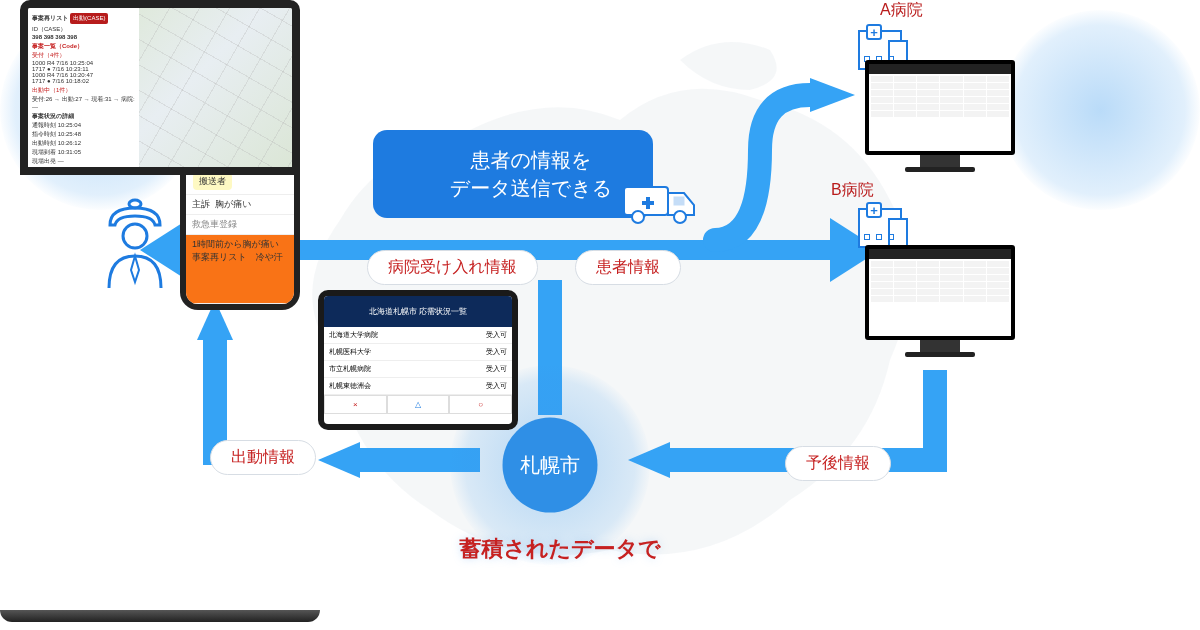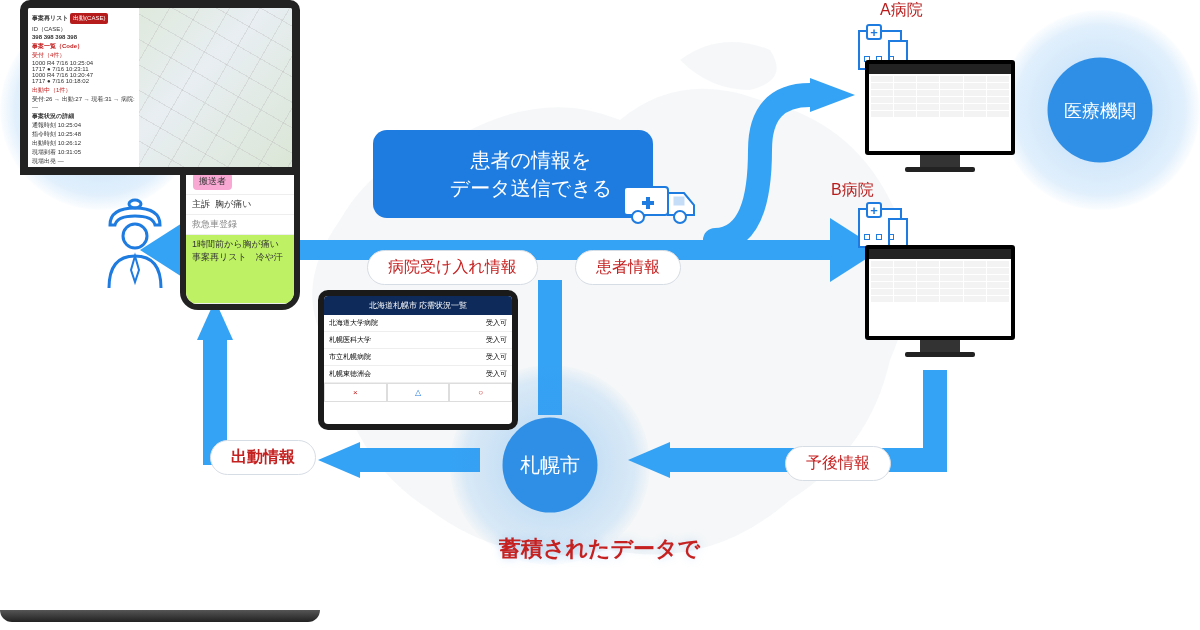--- a/index.html
+++ b/index.html
@@ -64,36 +64,36 @@
     position: absolute;
     padding: 6px 20px;
     border: 1px solid #d7dde4;
     border-radius: 20px;
     background: #fff;
     color: #c62121;
     font-size: 16px;
   }
   .pill-accept  { left: 367px; top: 250px; }
   .pill-patient { left: 575px; top: 250px; }
-  .pill-dispatch{ left: 210px; top: 440px; font-weight: bold; }
+  .pill-dispatch{ left: 210px; top: 440px; }
   .pill-prognosis{ left: 785px; top: 446px; }
 
   .hospital-label {
     position: absolute;
     color: #b91c1c;
     font-size: 16px;
   }
   .hosp-a-lbl { left: 880px; top: 0px; }
   .hosp-b-lbl { left: 831px; top: 180px; }
 
   .bottom-text {
     position: absolute;
     left: 420px; top: 535px;
     width: 280px;
-    text-align: right;
+    text-align: center;
     color: #c62121;
     font-size: 22px;
     font-weight: 600;
     line-height: 1.3;
     text-shadow: 0 0 8px rgba(120,180,240,0.4);
   }
 
   
   svg.arrows {
     position: absolute; inset: 0;
@@ -107,28 +107,28 @@
   .device { position: absolute; border-radius: 8px; }
 
   .phone {
     left: 180px; top: 80px; width: 120px; height: 230px;
     background: #222; border-radius: 18px; padding: 6px;
   }
   .phone-screen { background: #fff; width: 100%; height: 100%; border-radius: 12px; overflow: hidden; display:flex; flex-direction:column;}
   .phone-header { background: #b71c1c; color:#fff; font-size: 10px; padding:6px; font-weight:600;}
   .phone-row { padding: 3px 6px; font-size: 9px; color:#333; border-bottom:1px solid #eee;}
   .phone-big { font-size: 16px; font-weight:600; color:#222; }
-  .phone-pill { display:inline-block; background:#f9a8d4; border-radius:4px; padding:2px 6px; margin:1px; font-size:9px;text-align:center;}
+  .phone-pill { display:inline-block; background:#fef9c3; border-radius:4px; padding:2px 6px; margin:1px; font-size:9px;text-align:center;}
 
   .tablet {
     left: 318px; top: 290px; width: 200px; height: 140px;
     background: #1a1a1a; border-radius: 10px; padding: 6px;
   }
   .tablet-screen { background:#fff; width:100%; height:100%; border-radius:4px; overflow:hidden; display:flex; flex-direction:column;}
-  .tablet-header { background:#0d2a5a; color:#fff; font-size:8px; padding:4px; text-align:center;}
+  .tablet-header { background:#0d2a5a; color:#fff; font-size:8px; padding:10px; text-align:center;}
   .tablet-row { font-size:7px; padding:3px 5px; border-bottom:1px solid #eee; display:flex; justify-content:space-between;}
   .tablet-footer { display:flex; }
   .tablet-btn { flex:1; text-align:center; font-size:8px; padding:4px; border:1px solid #ddd;}
 
   .laptop {
     left: 0px; top: 400px; width: 320px; height: 200px;
   }
   .laptop-screen { position:absolute; left:20px; top:0; width:280px; height:175px; background:#ccc; border:8px solid #222; border-radius:10px 10px 0 0; overflow:hidden; display:flex;}
   .laptop-base { position:absolute; left:0; bottom:8px; width:320px; height:12px; background:linear-gradient(#555,#222); border-radius:0 0 14px 14px;}
   .laptop-side { width:42%; background:#fff; font-size:6px; padding:4px; color:#333; overflow:hidden;}
@@ -203,23 +203,20 @@
 </svg>
 
 <div class="node node-fire">
   <div class="ring"></div>
   <div class="core">
       <span>消防機関</span>
     </div>
 </div>
 <div class="node node-med">
   <div class="ring"></div>
-  <div class="core">
-      <span>医療機関</span>
-    </div>
 </div>
 <div class="node node-city">
   <div class="ring"></div>
   <div class="core">
       <span>札幌市</span>
     </div>
 </div>
 
 <div class="callout">
   <div>
@@ -260,21 +257,21 @@
     <div class="phone-row">
       <span class="phone-pill"><span class="phone-big">67</span><span>歳</span></span>
       <span class="phone-pill"><span>性別</span><br><span>男性</span></span>
       <span class="phone-pill">搬送者</span>
     </div>
     <div class="phone-row">
       <span>主訴</span>
       &nbsp;<span>胸が痛い</span>
     </div>
     <div class="phone-row" style="color:#888">救急車登録</div>
-    <div class="phone-row" style="background:#bef264; flex:1;">
+    <div class="phone-row" style="background:#f97316; flex:1;">
       <span>1時間前から胸が痛い</span><br>
       <span>事案再リスト　冷や汗</span>
     </div>
   </div>
 </div>
 
 <div class="device tablet">
   <div class="tablet-screen">
     <div class="tablet-header">北海道札幌市 応需状況一覧</div>
     <div class="tablet-row">

